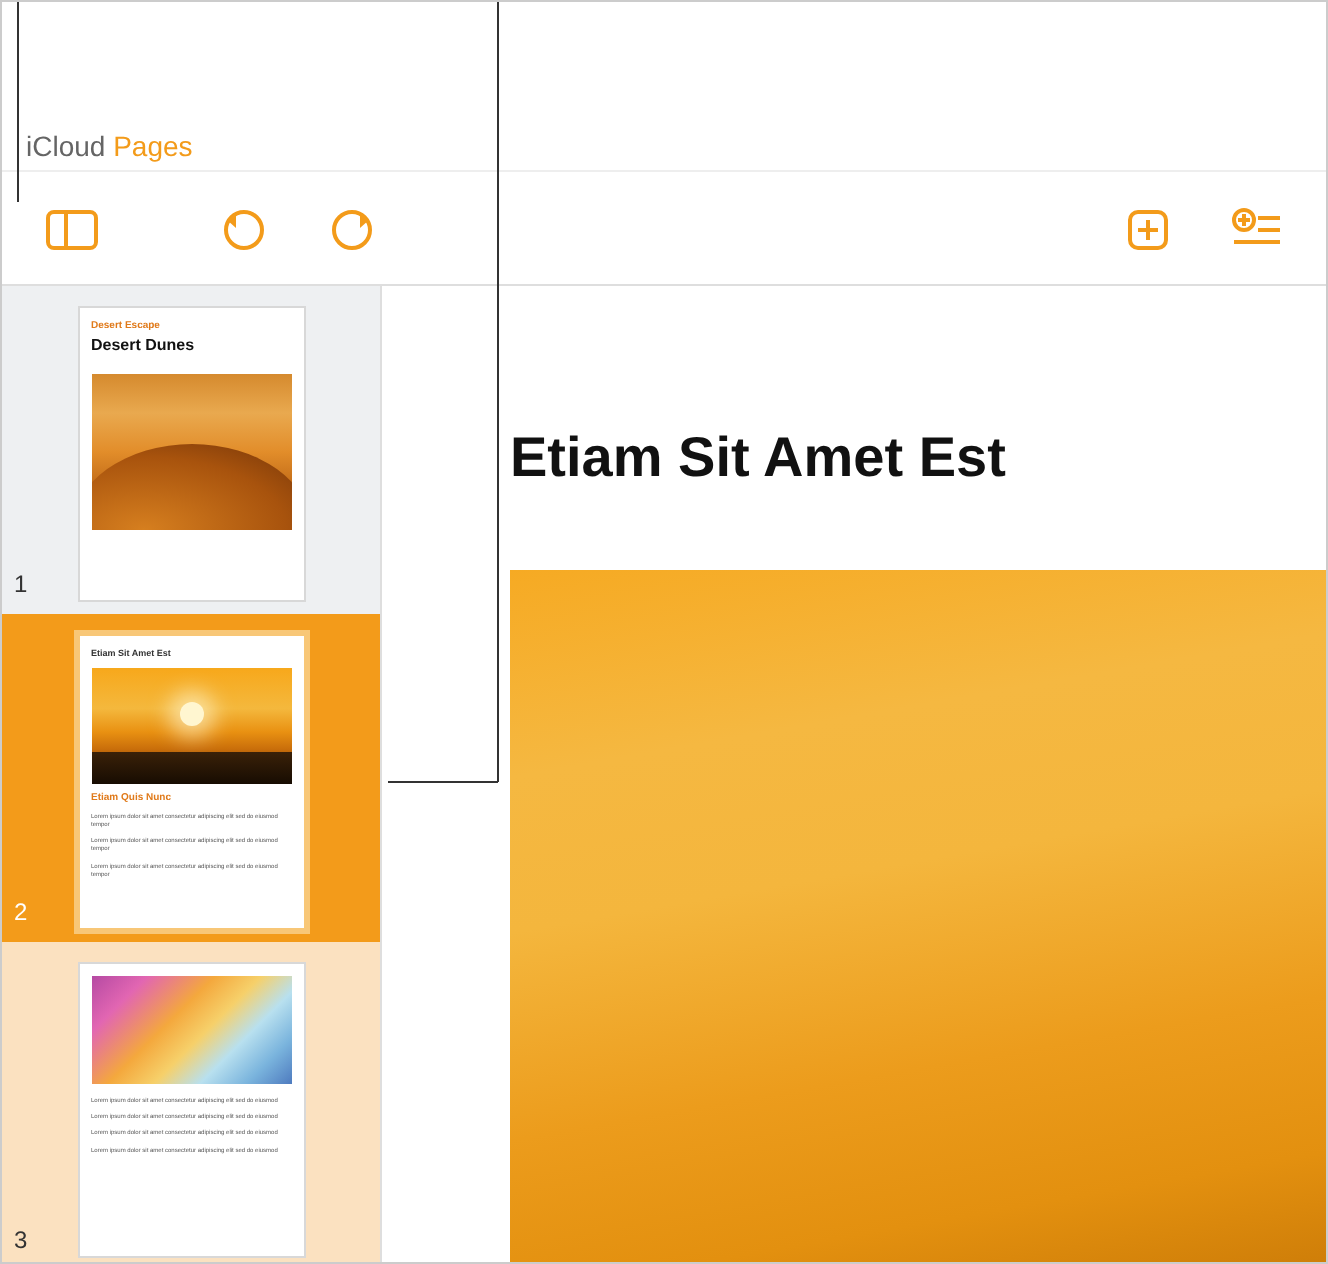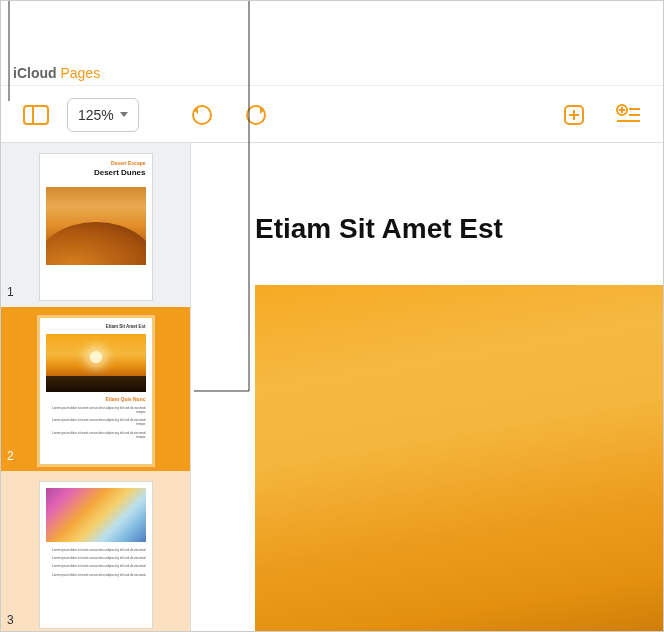--- a/index.html
+++ b/index.html
@@ -19,21 +19,21 @@
   .callouts line { stroke: #333; stroke-width: 1; }
   .app-header {
     position: absolute;
     left: 0; top: 58px;
     width: 100%;
     padding: 6px 12px 4px 12px;
     font-size: 14px;
     background: #fff;
     border-bottom: 1px solid #eee;
   }
-  .app-header .icloud { color: #656565; font-weight: 700; }
+  .app-header .icloud { color: #656565; font-weight: 400; }
   .app-header .pages { color: #f39b1a; font-weight: 400; text-align: right; }
   .toolbar {
     position: absolute;
     left: 0; top: 86px;
     width: 100%;
     height: 56px;
     background: #fff;
     display: flex;
     align-items: center;
     padding: 0 12px;
@@ -62,21 +62,20 @@
     right: 0; bottom: 0;
     display: flex;
   }
   .sidebar {
     width: 190px;
     background: #eef0f2;
     border-right: 1px solid #dedede;
     overflow: hidden;
     display: flex;
     flex-direction: column;
-    text-align: right;
   }
   .thumb-wrap {
     position: relative;
     padding: 10px 20px 6px 20px;
   }
   .thumb-wrap.selected { background: #f39b1a; }
   .thumb-wrap.tint { background: #fbe1c0; }
   .thumb {
     width: 114px; height: 148px;
     background: #fff;
@@ -162,24 +161,20 @@
   <span class="icloud">iCloud</span>
   <span class="pages">Pages</span>
 </div>
 
 <div class="toolbar">
   <div class="tool-btn">
     <svg width="26" height="20" viewBox="0 0 26 20">
       <rect x="1" y="1" width="24" height="18" rx="3" fill="none" stroke="#f39b1a" stroke-width="2"></rect>
       <line x1="10" y1="1" x2="10" y2="19" stroke="#f39b1a" stroke-width="2"></line>
     </svg>
-  </div>
-  <div class="zoom">
-    <span>125%</span>
-    <span class="chev"></span>
   </div>
   <div style="width:24px"></div>
   <div class="tool-btn">
     <svg width="24" height="24" viewBox="0 0 24 24">
       <circle cx="12" cy="12" r="9" fill="none" stroke="#f39b1a" stroke-width="2"></circle>
       <polygon points="8,3 3.5,7 8,11" fill="#f39b1a"></polygon>
     </svg>
   </div>
   <div class="tool-btn">
     <svg width="24" height="24" viewBox="0 0 24 24">

